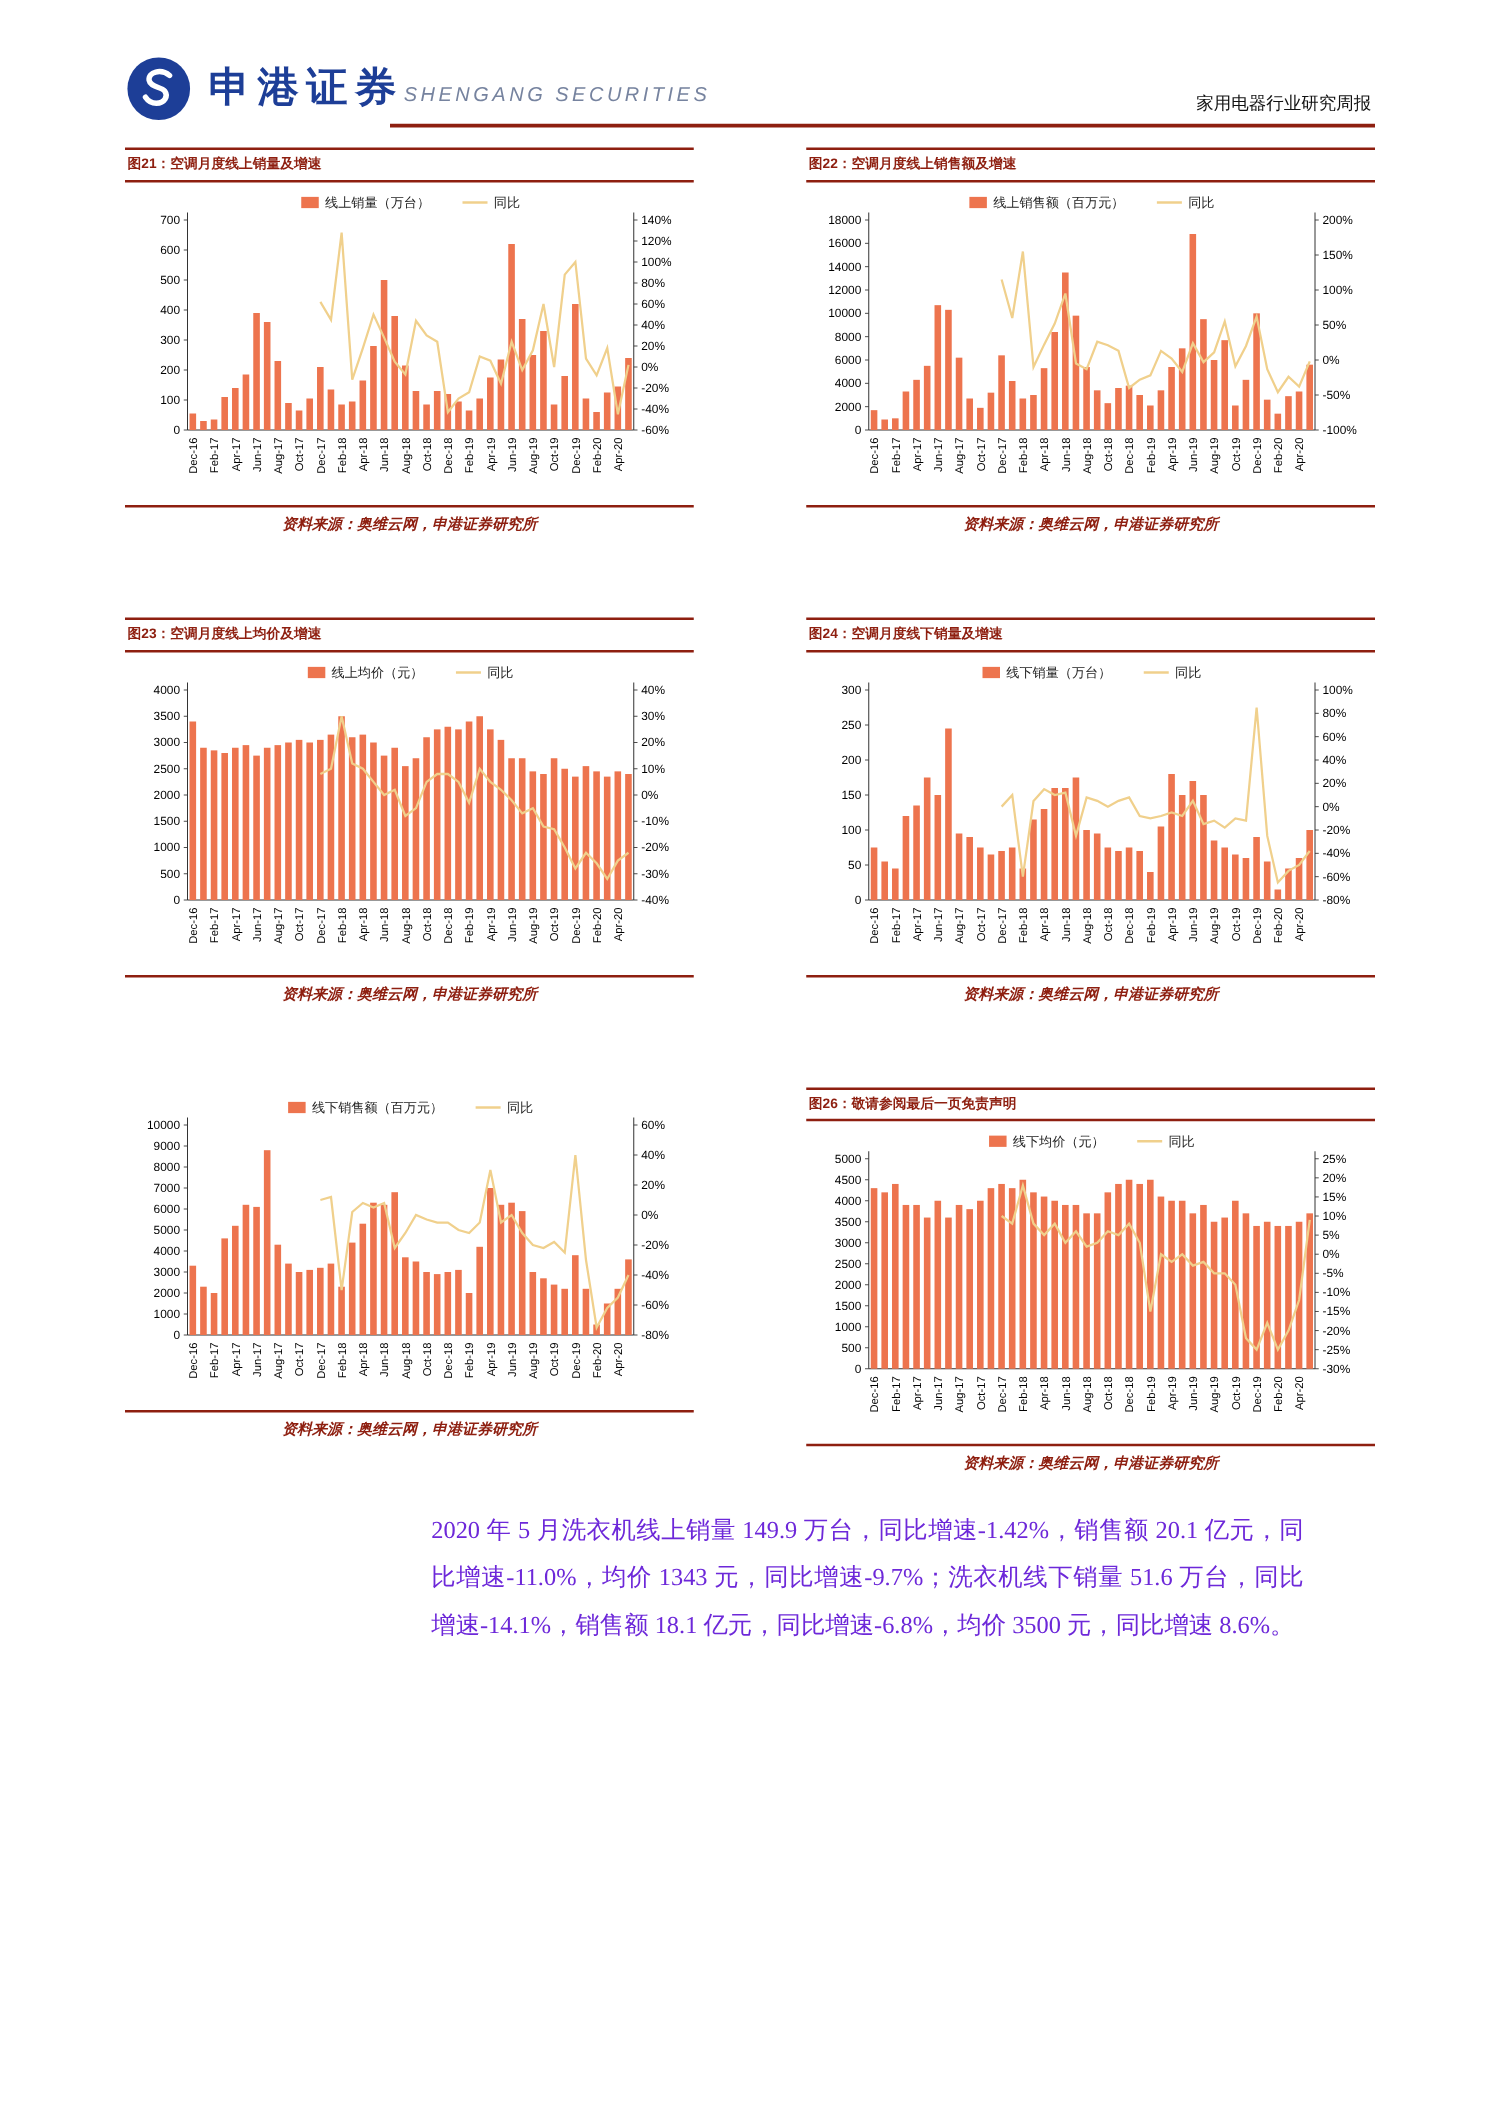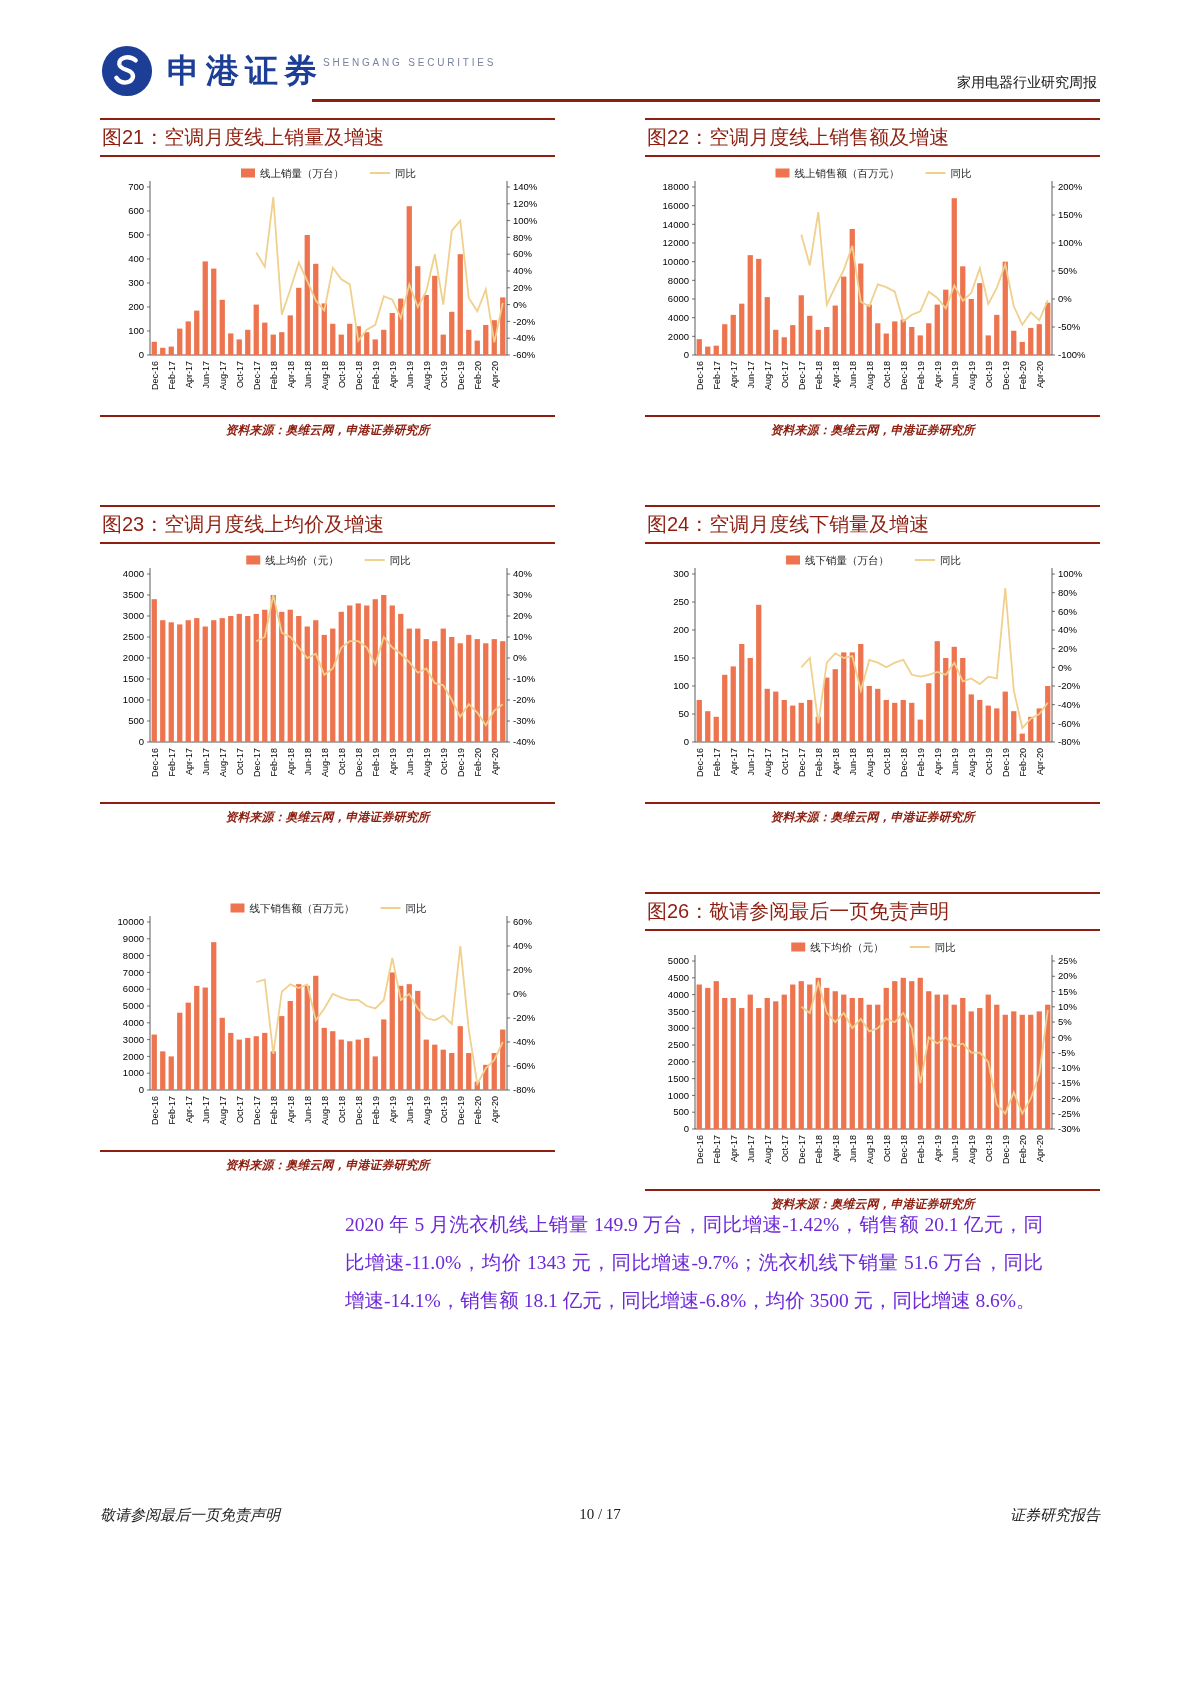--- a/index.html
+++ b/index.html
@@ -5,28 +5,28 @@
   :root{ --accent:#8E1F10; --brand:#1D3E97; }
   *{ box-sizing:border-box; margin:0; padding:0; }
   html,body{ background:#ffffff; }
   body{ font-family:"Liberation Sans","DejaVu Sans",sans-serif; }
   .page{ position:relative; width:1200px; height:1698px; margin:0 auto; background:#fff; overflow:hidden; }
 
   
   .brand{ position:absolute; left:100px; top:44px; display:flex; align-items:center; gap:13px; }
   .brand-text{ display:flex; }
   .brand-cn{ font-family:"Liberation Serif","DejaVu Serif",serif; font-size:33px; font-weight:bold; color:var(--brand); letter-spacing:6px; line-height:1.05; }
-  .brand-en{ font-size:10px; color:#76839f; letter-spacing:2.8px; margin-top:3px; }
+  .brand-en{ font-size:16px; color:#76839f; letter-spacing:2.8px; margin-top:14px;font-style:italic; }
   .report-type{ position:absolute; right:103px; top:74px; font-family:"Liberation Serif","DejaVu Serif",serif; font-size:14px; color:#111; }
   .header-rule{ position:absolute; left:312px; top:99px; width:788px; height:3px; background:var(--accent); }
 
   
   .charts-grid{ position:absolute; left:100px; top:118px; width:1000px; display:grid; grid-template-columns:455px 455px; column-gap:90px; row-gap:64px; }
   .figure{ width:455px; }
-  .fig-title{ font-size:20px; font-weight:normal; color:var(--accent); border-top:2px solid var(--accent); border-bottom:2px solid var(--accent); padding:5px 2px; line-height:1.25; }
+  .fig-title{ font-size:11px; font-weight:bold; color:var(--accent); border-top:2px solid var(--accent); border-bottom:2px solid var(--accent); padding:5px 2px; line-height:1.25; }
   .fig-chart{ height:250px; margin-top:6px; }
   .fig-chart svg{ display:block; width:100%; height:100%; }
   .fig-source{ border-top:2px solid var(--accent); margin-top:2px; padding:5px 2px 2px; font-family:"Liberation Serif","DejaVu Serif",serif; font-style:italic; font-weight:bold; font-size:12px; color:var(--accent);text-align:center; }
 
   
   .body-paragraph{ position:absolute; left:345px; top:1206px; width:698px; font-family:"Liberation Serif","DejaVu Serif",serif; font-size:19.5px; line-height:1.95; color:#6d28d9; text-align:justify; }
 
   
   .page-footer{ position:absolute; left:100px; right:100px; top:1506px; height:24px; font-family:"Liberation Serif","DejaVu Serif",serif; font-size:15px; color:#1a1a1a; }
   .footer-left{ position:absolute; left:0; top:0; font-style:italic; }
@@ -779,19 +779,14 @@
             </g>
           </svg>
         </div>
       <div class="fig-source">资料来源：奥维云网，申港证券研究所</div>
     </section>
 
   </div>
 
   <p class="body-paragraph">2020 年 5 月洗衣机线上销量 149.9 万台，同比增速-1.42%，销售额 20.1 亿元，同比增速-11.0%，均价 1343 元，同比增速-9.7%；洗衣机线下销量 51.6 万台，同比增速-14.1%，销售额 18.1 亿元，同比增速-6.8%，均价 3500 元，同比增速 8.6%。</p>
 
-  <div class="page-footer">
-    <span class="footer-left">敬请参阅最后一页免责声明</span>
-    <span class="footer-center">10 / 17</span>
-    <span class="footer-right">证券研究报告</span>
-  </div>
 
 </div>
 
 </body></html>

